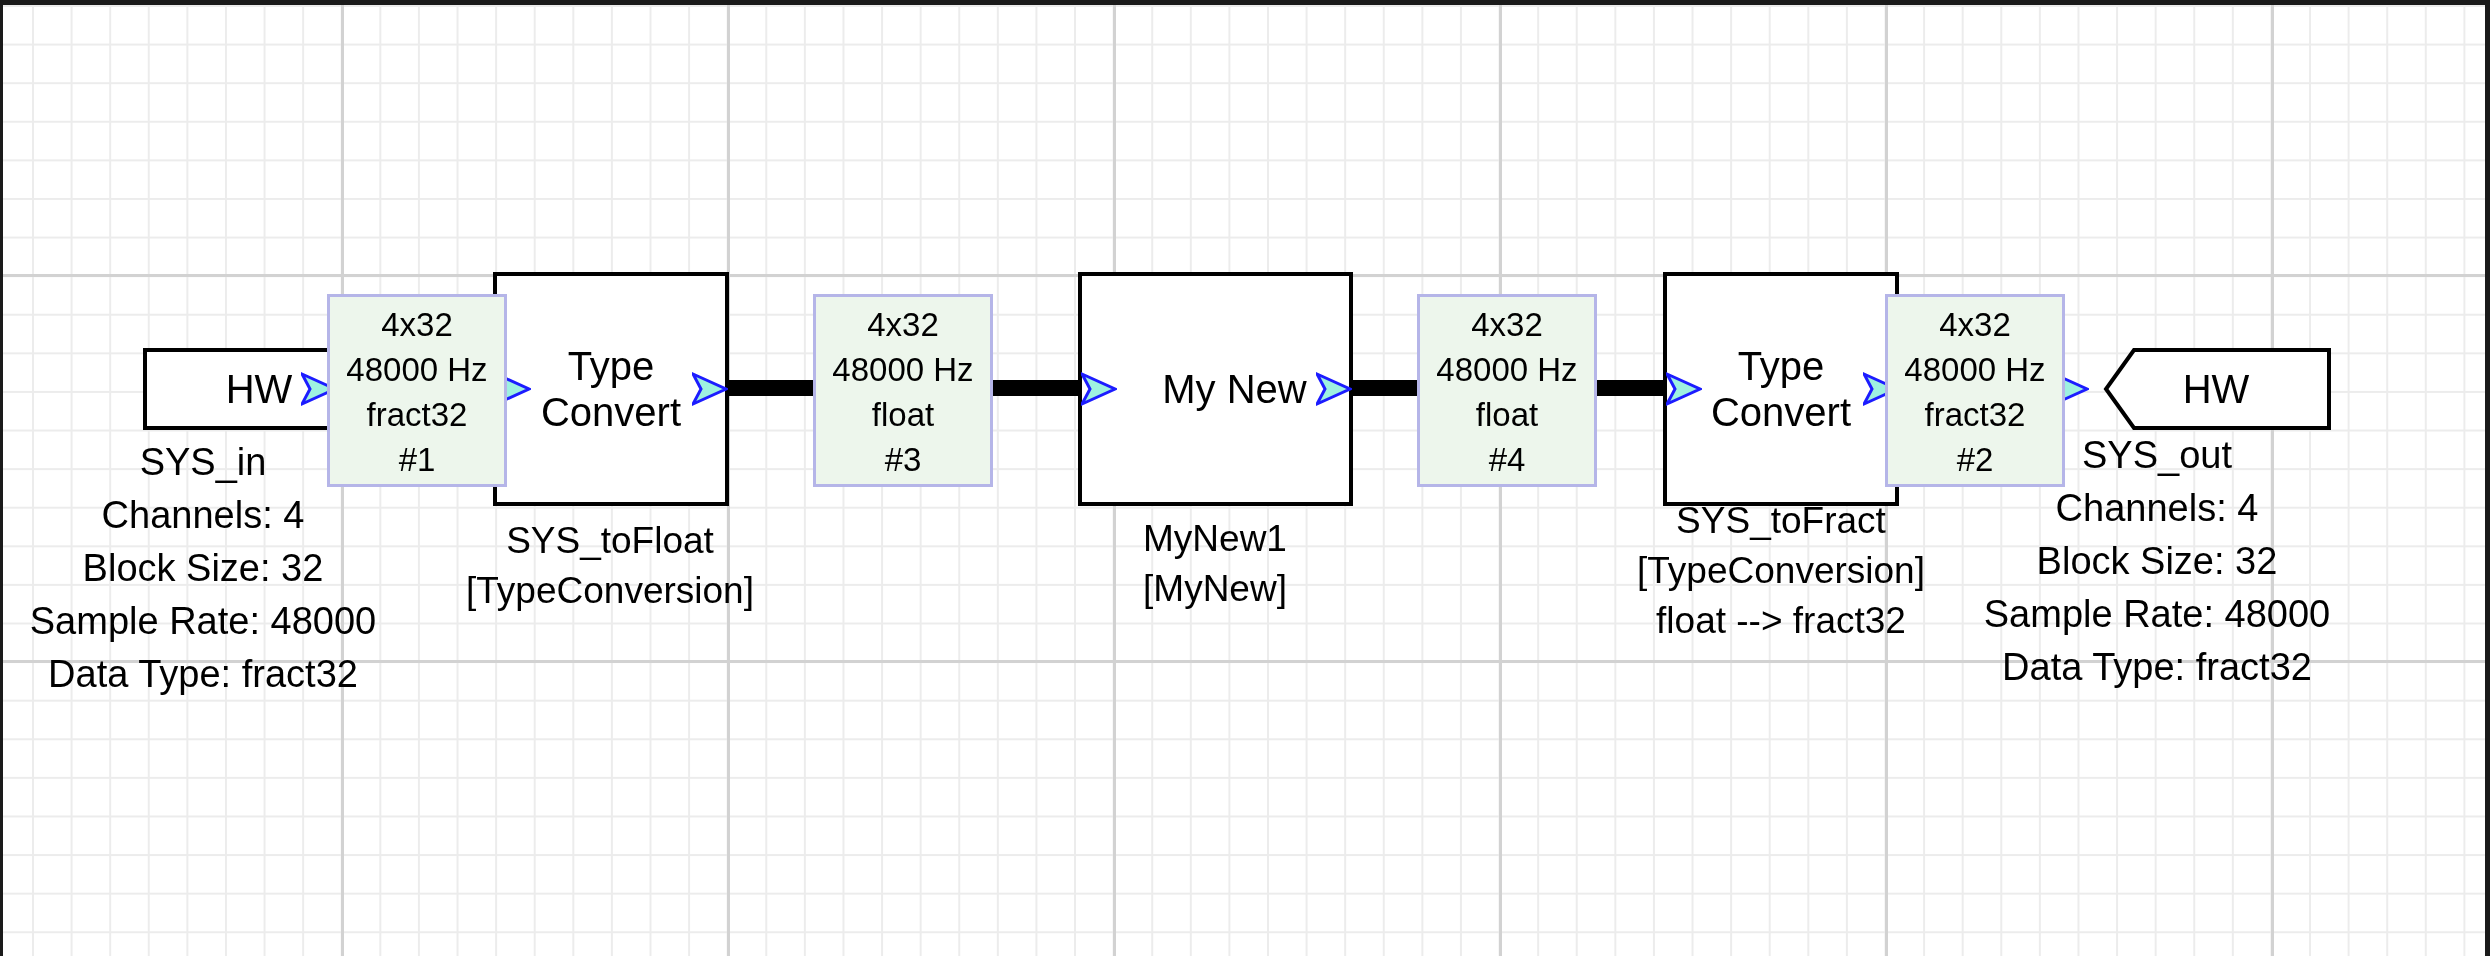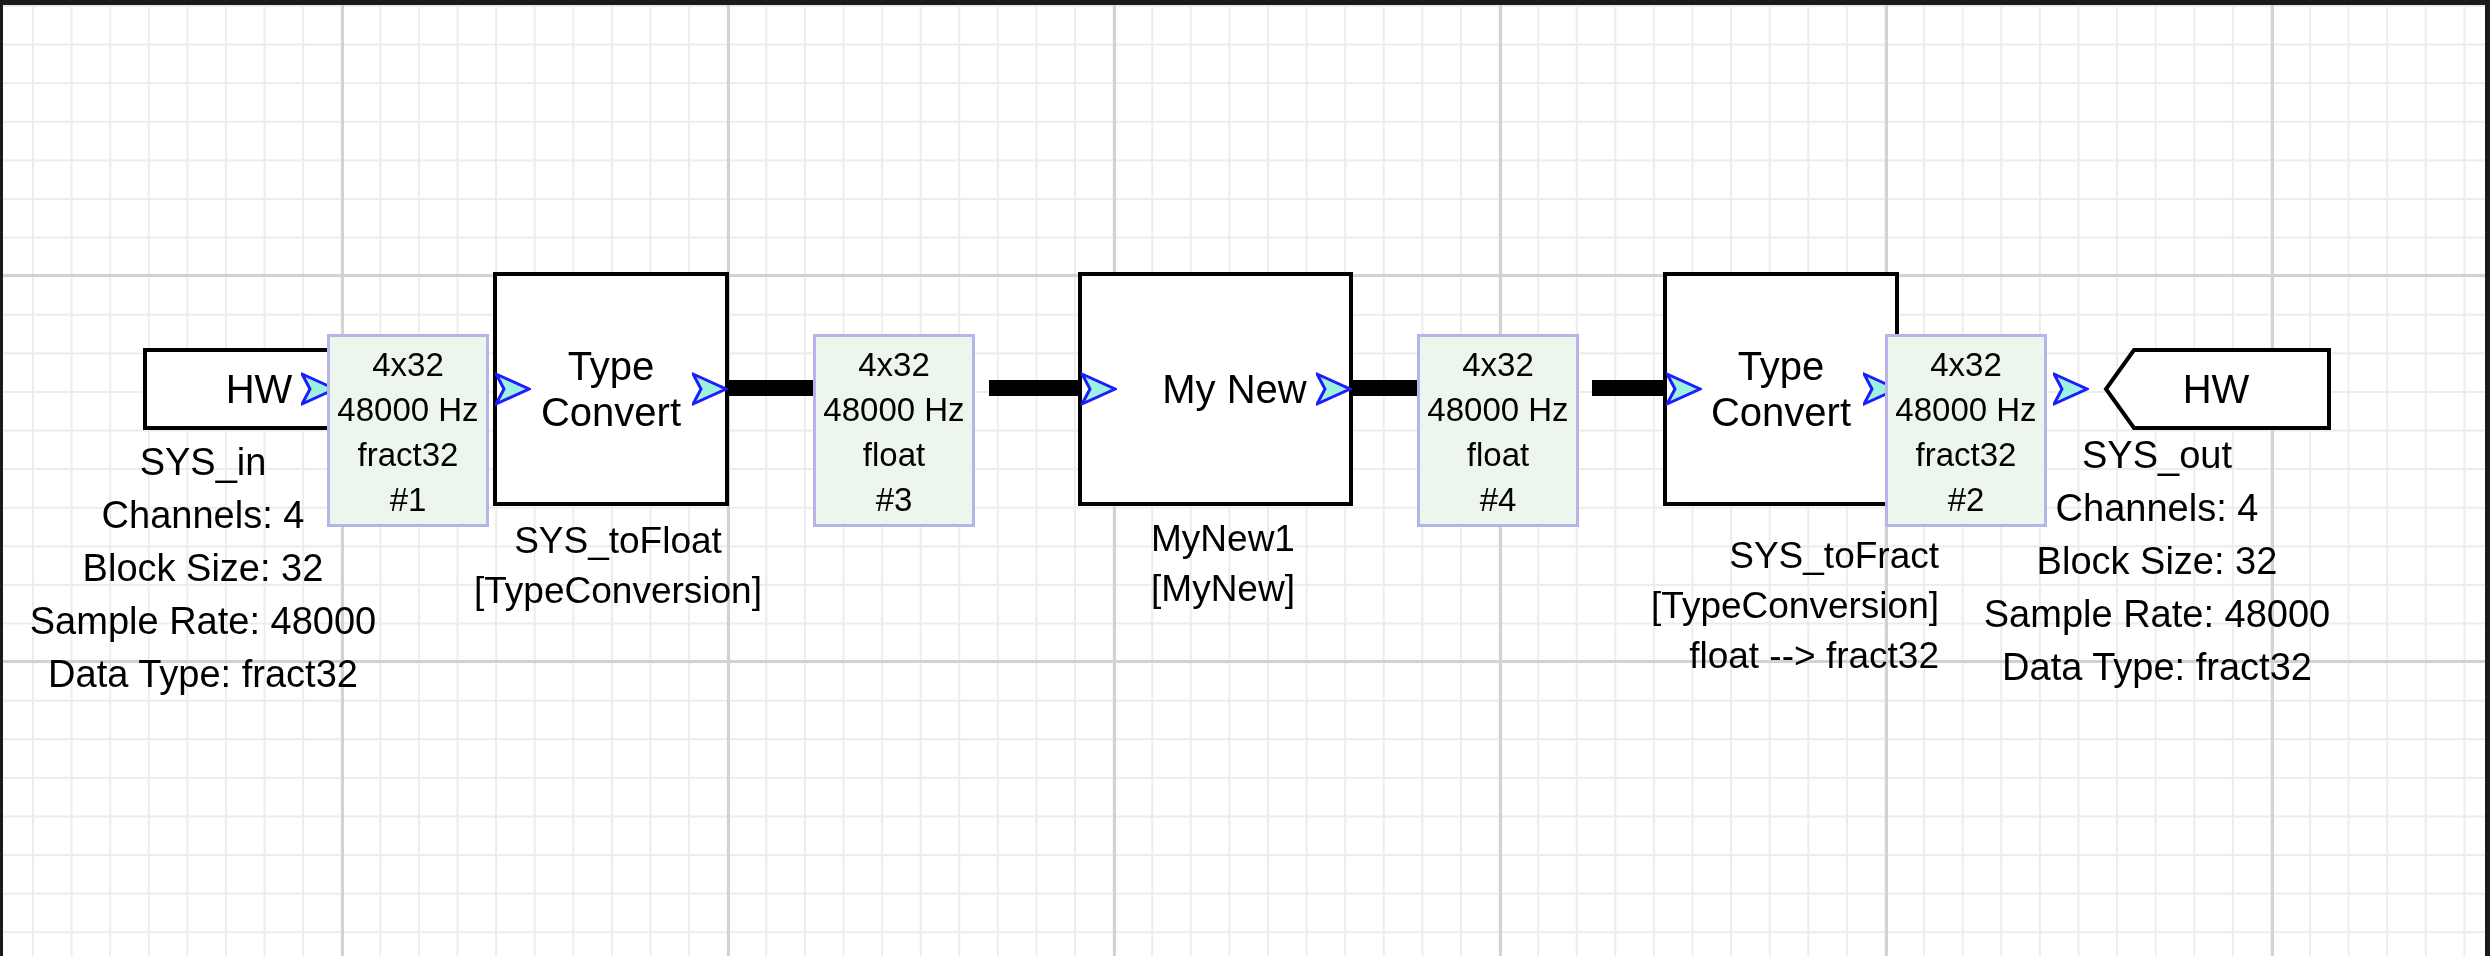--- a/index.html
+++ b/index.html
@@ -36,31 +36,30 @@
   }
   .hw-node{position:absolute;top:346px;width:232px;height:86px;z-index:2;margin-left:40px;}
   .hw-node svg{position:absolute;left:0;top:0;}
   .hw-title{
     position:absolute;left:0;top:0;width:100%;height:100%;
     display:flex;align-items:center;justify-content:center;
     font-size:40px;color:#000;
   }
   .pin{position:absolute;top:371px;width:36px;height:36px;z-index:3;}
   .wirebox{
-    position:absolute;top:294px;width:162px;height:193px;z-index:4;
+    position:absolute;top:294px;width:180px;height:193px;z-index:4;
     background:#edf6ec;border:3px solid #b5b5e8;box-sizing:border-box;
     text-align:center;font-size:33px;line-height:45px;color:#000;
     padding-top:5px;
-    margin-top:40px;
   }
   .label-stack{
     position:absolute;z-index:2;text-align:center;color:#000;
     font-size:38px;line-height:53px;white-space:nowrap;
   }
-  .label-stack.sub{font-size:37px;line-height:50px;margin-left:8px;}
+  .label-stack.sub{font-size:37px;line-height:50px;}
 </style>
 </head>
 <body>
 
 <div class="canvas">
 
   <div class="wire" style="left:720px;width:97px;"></div>
   <div class="wire" style="left:989px;width:96px;"></div>
   <div class="wire" style="left:1346px;width:75px;"></div>
   <div class="wire" style="left:1592px;width:78px;"></div>
@@ -154,21 +153,21 @@
   <div class="label-stack sub" style="left:460px;top:516px;width:300px;">
     <div>SYS_toFloat</div>
     <div>[TypeConversion]</div>
   </div>
 
   <div class="label-stack sub" style="left:1065px;top:514px;width:300px;">
     <div>MyNew1</div>
     <div>[MyNew]</div>
   </div>
 
-  <div class="label-stack sub" style="left:1631px;top:531px;width:300px;text-align:right;">
+  <div class="label-stack sub" style="left:1631px;top:496px;width:300px;">
     <div>SYS_toFract</div>
     <div>[TypeConversion]</div>
     <div>float --&gt; fract32</div>
   </div>
 
   <div class="label-stack" style="left:1907px;top:429px;width:500px;">
     <div>SYS_out</div>
     <div>Channels: 4</div>
     <div>Block Size: 32</div>
     <div>Sample Rate: 48000</div>

